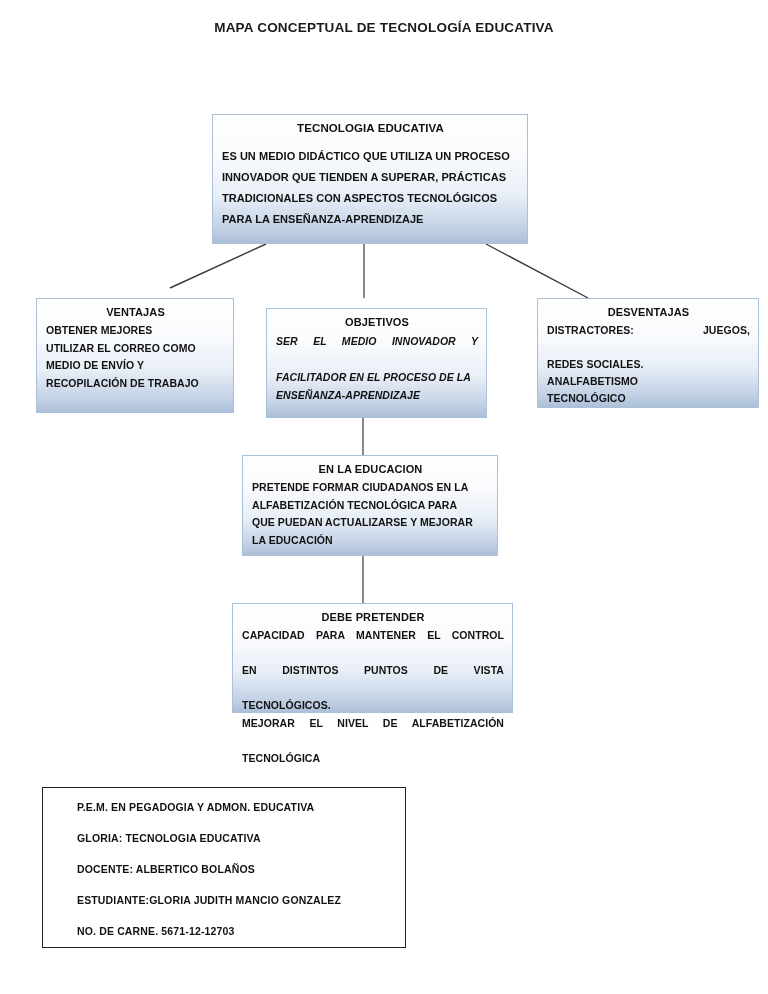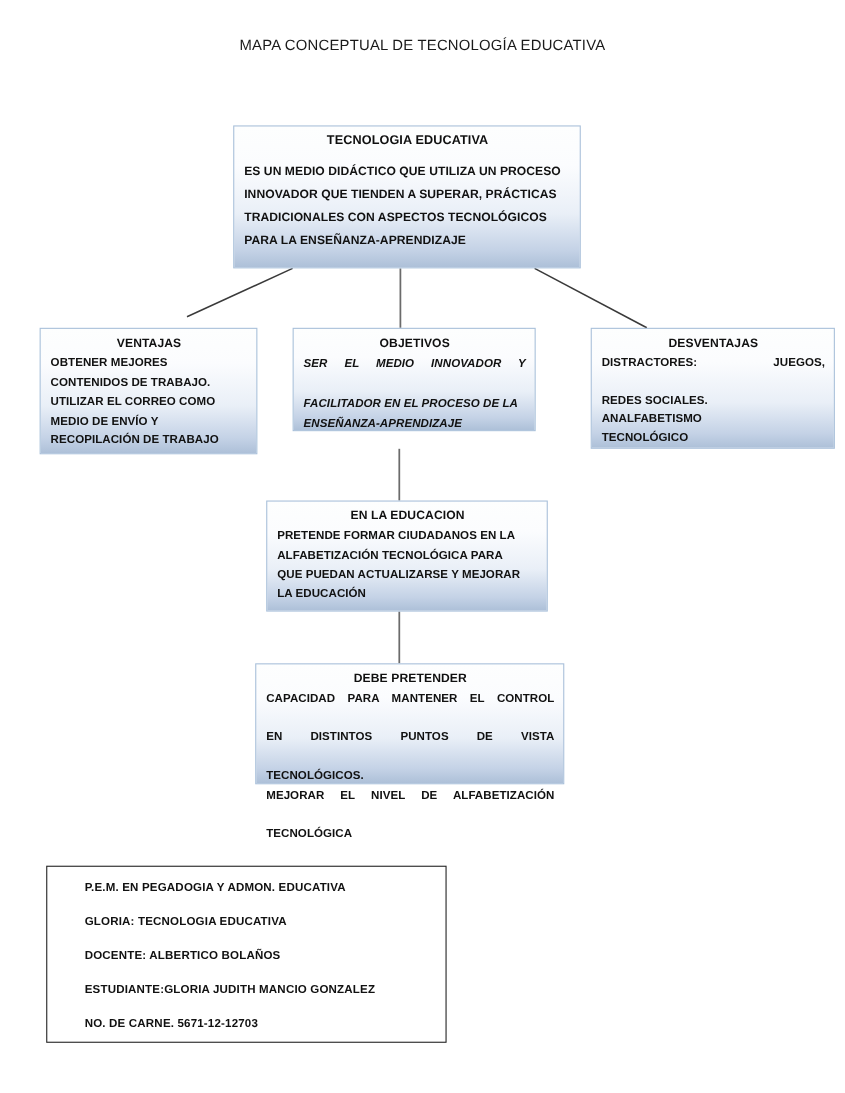--- a/index.html
+++ b/index.html
@@ -29,25 +29,25 @@
     left: 0;
     top: 0;
     width: 768px;
     height: 994px;
     pointer-events: none;
   }
 
   .page-title {
     position: absolute;
     left: 0;
-    top: 33px;
+    top: 20px;
     width: 768px;
     text-align: center;
     font-size: 13.5px;
-    font-weight: normal;
+    font-weight: bold;
     letter-spacing: 0.2px;
     color: #1a1a1a;
   }
 
   .node {
     position: absolute;
     box-sizing: border-box;
     border: 1px solid #a9c0da;
     background: linear-gradient(to bottom, #fdfefe 0%, #fbfcfe 28%, #e9eff7 62%, #c4d2e6 88%, #adc0d8 100%);
     box-shadow: 0 0 0 0 rgba(0,0,0,0);
@@ -81,21 +81,21 @@
     display: inline-block;
     width: 100%;
   }
   .n-body .lline {
     display: block;
   }
 
   
   #node-root     { left: 212px; top: 114px;  width: 316px; height: 130px; }
   #node-ventajas { left: 36px;  top: 298px;  width: 198px; height: 115px; }
-  #node-objetivos{ left: 266px; top: 298px;  width: 221px; height: 94px; }
+  #node-objetivos{ left: 266px; top: 308px;  width: 221px; height: 110px; }
   #node-desventajas { left: 513px; top: 298px; width: 222px; height: 110px; margin-left: 24px; }
   #node-educacion{ left: 242px; top: 455px;  width: 256px; height: 101px; }
   #node-pretender{ left: 232px; top: 603px;  width: 281px; height: 110px; }
 
   #node-root .n-title { margin-bottom: 10px; font-size: 11.5px; }
   #node-root .n-body  { line-height: 21px; font-size: 11px; }
 
   #node-ventajas .n-body { line-height: 17.5px; }
   #node-desventajas .n-body { line-height: 17px; }
   #node-educacion .n-body { line-height: 17.5px; }
@@ -146,21 +146,20 @@
       <span class="lline">INNOVADOR QUE TIENDEN A SUPERAR, PRÁCTICAS</span>
       <span class="lline">TRADICIONALES CON ASPECTOS TECNOLÓGICOS</span>
       <span class="lline">PARA LA ENSEÑANZA-APRENDIZAJE</span>
     </div>
   </div>
 
   <div class="node" id="node-ventajas">
     <div class="n-title">VENTAJAS</div>
     <div class="n-body">
       <span class="lline">OBTENER MEJORES</span>
-      <span class="lline">CONTENIDOS DE TRABAJO.</span>
       <span class="lline">UTILIZAR EL CORREO COMO</span>
       <span class="lline">MEDIO DE ENVÍO Y</span>
       <span class="lline">RECOPILACIÓN DE TRABAJO</span>
     </div>
   </div>
 
   <div class="node" id="node-objetivos">
     <div class="n-title">OBJETIVOS</div>
     <div class="n-body">
       <span class="jline">SER EL MEDIO INNOVADOR Y</span>

